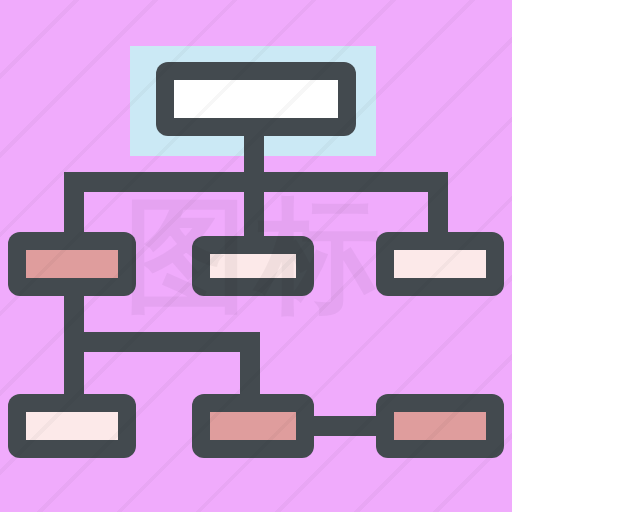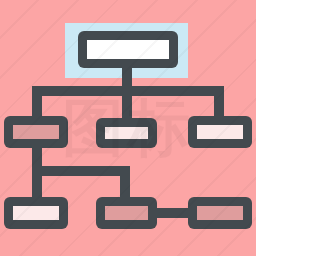--- a/index.html
+++ b/index.html
@@ -10,21 +10,21 @@
   body {
     width: 256px;
     height: 256px;
     overflow: hidden;
     font-family: "Liberation Sans", sans-serif;
   }
   #icon-canvas {
     position: relative;
     width: 256px;
     height: 256px;
-    background: #fca5a5;
+    background: #f0abfc;
   }
   #icon-canvas svg {
     display: block;
     width: 256px;
     height: 256px;
   }
   
   .watermark {
     position: absolute;
     inset: 0;

